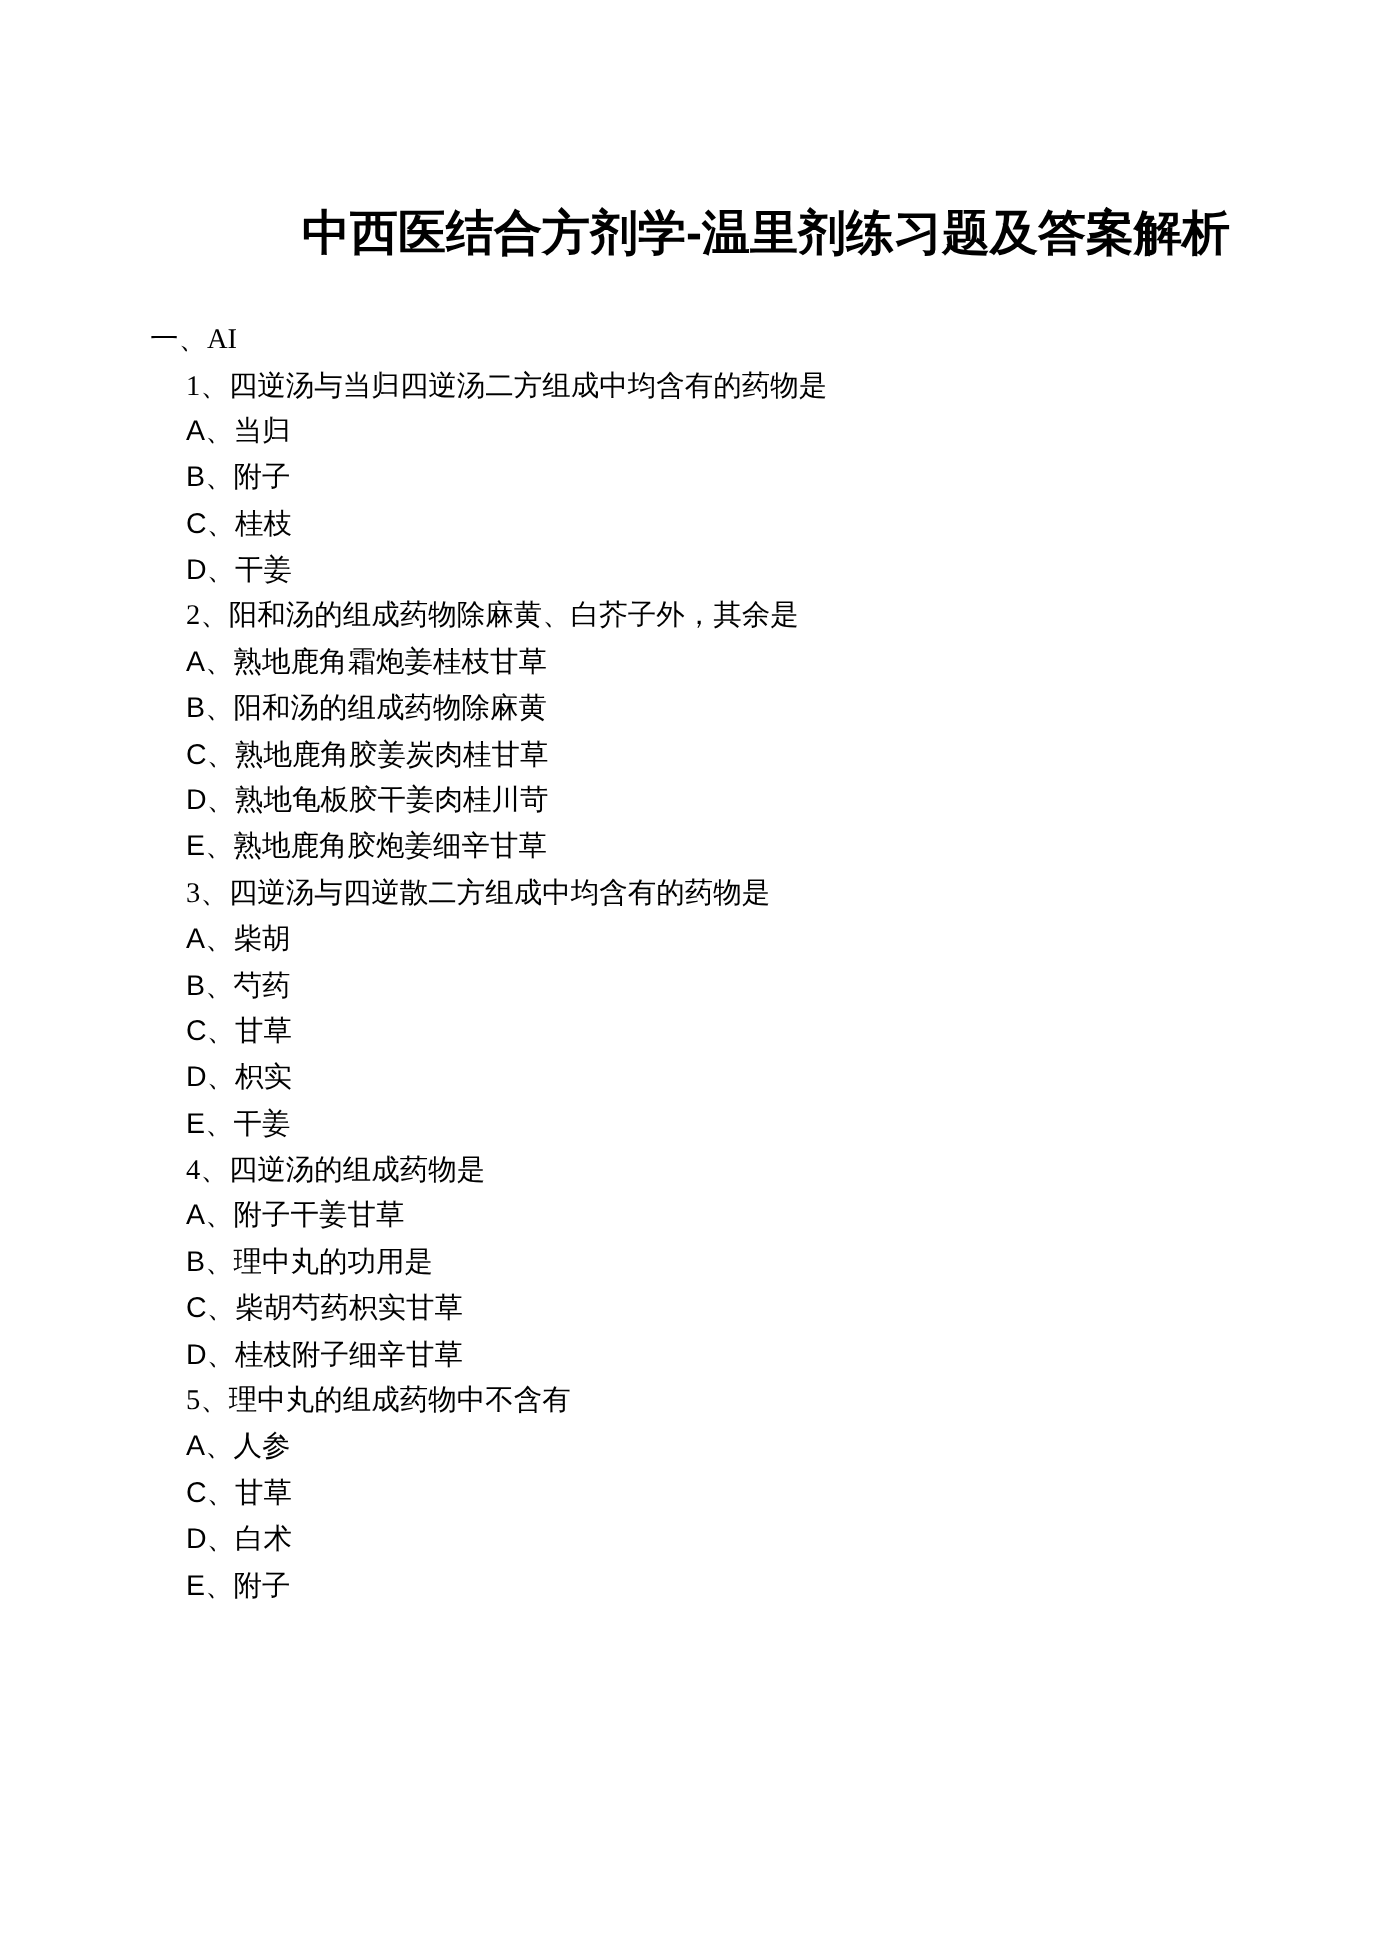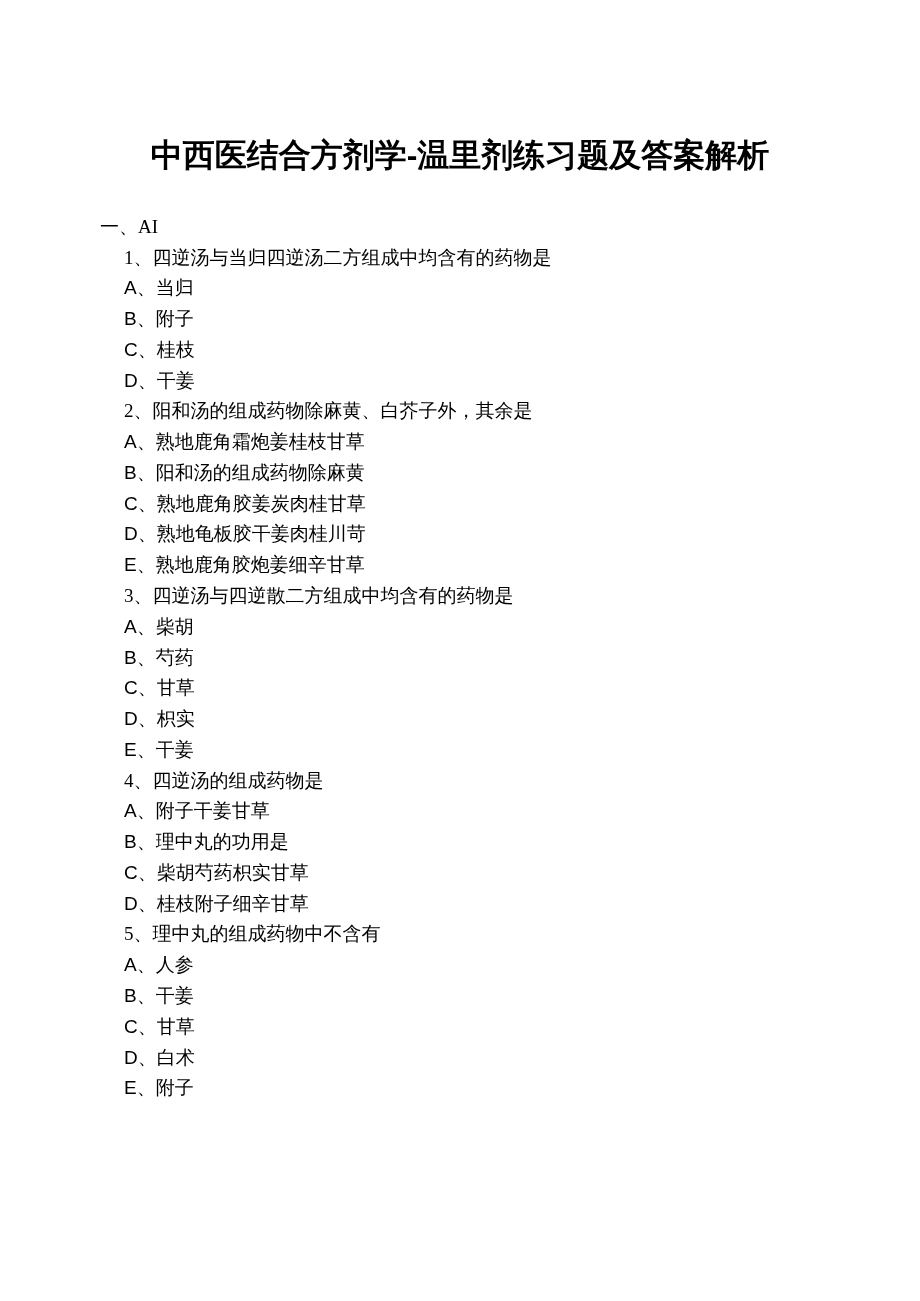--- a/index.html
+++ b/index.html
@@ -12,21 +12,21 @@
       font-family: "SimSun", "宋体", serif;
       width: 920px;
       padding: 130px 100px 60px 100px;
       color: #000000;
       font-size: 19px;
       line-height: 1.62;
     }
     h1 {
       font-size: 32px;
       font-weight: bold;
-      text-align: center;
+      text-align: right;
       margin-bottom: 30px;
       font-family: "SimHei", "黑体", sans-serif;
     }
     .section-heading {
       font-family: "SimSun", "宋体", serif;
     }
     .sans {
       font-family: "Microsoft YaHei", "微软雅黑", Arial, sans-serif;
     }
     .question-block {
@@ -76,18 +76,17 @@
     <div class="question-block">
       <div class="q-line">4、四逆汤的组成药物是</div>
       <div class="option"><span class="sans">A</span><span>、</span><span>附子干姜甘草</span></div>
       <div class="option"><span class="sans">B</span><span>、</span><span>理中丸的功用是</span></div>
       <div class="option"><span class="sans">C</span><span>、</span><span>柴胡芍药枳实甘草</span></div>
       <div class="option"><span class="sans">D</span><span>、</span><span>桂枝附子细辛甘草</span></div>
     </div>
     <div class="question-block">
       <div class="q-line">5、理中丸的组成药物中不含有</div>
       <div class="option"><span class="sans">A</span><span>、</span><span>人参</span></div>
-      <div class="option"><span class="sans">B</span><span>、</span><span>干姜</span></div>
       <div class="option"><span class="sans">C</span><span>、</span><span>甘草</span></div>
       <div class="option"><span class="sans">D</span><span>、</span><span>白术</span></div>
       <div class="option"><span class="sans">E</span><span>、</span><span>附子</span></div>
     </div>
   </div>
 
 </body></html>

